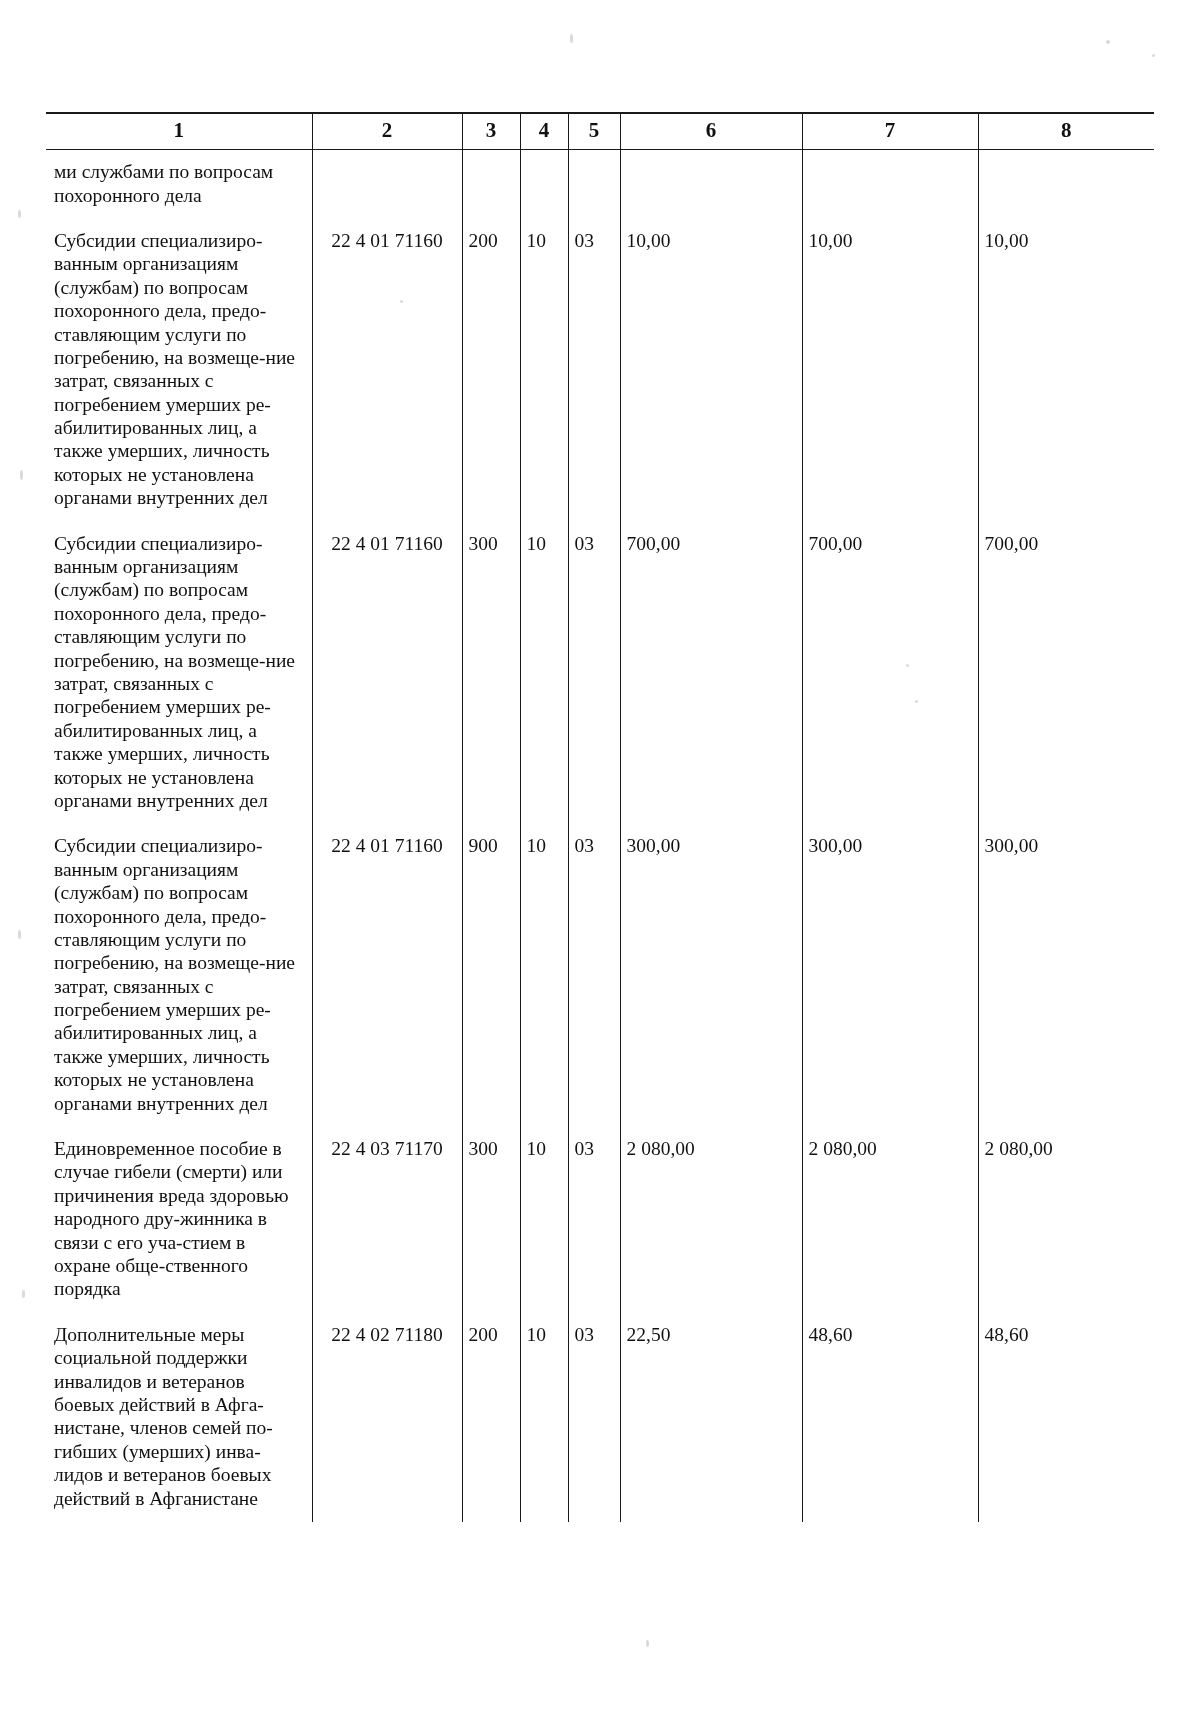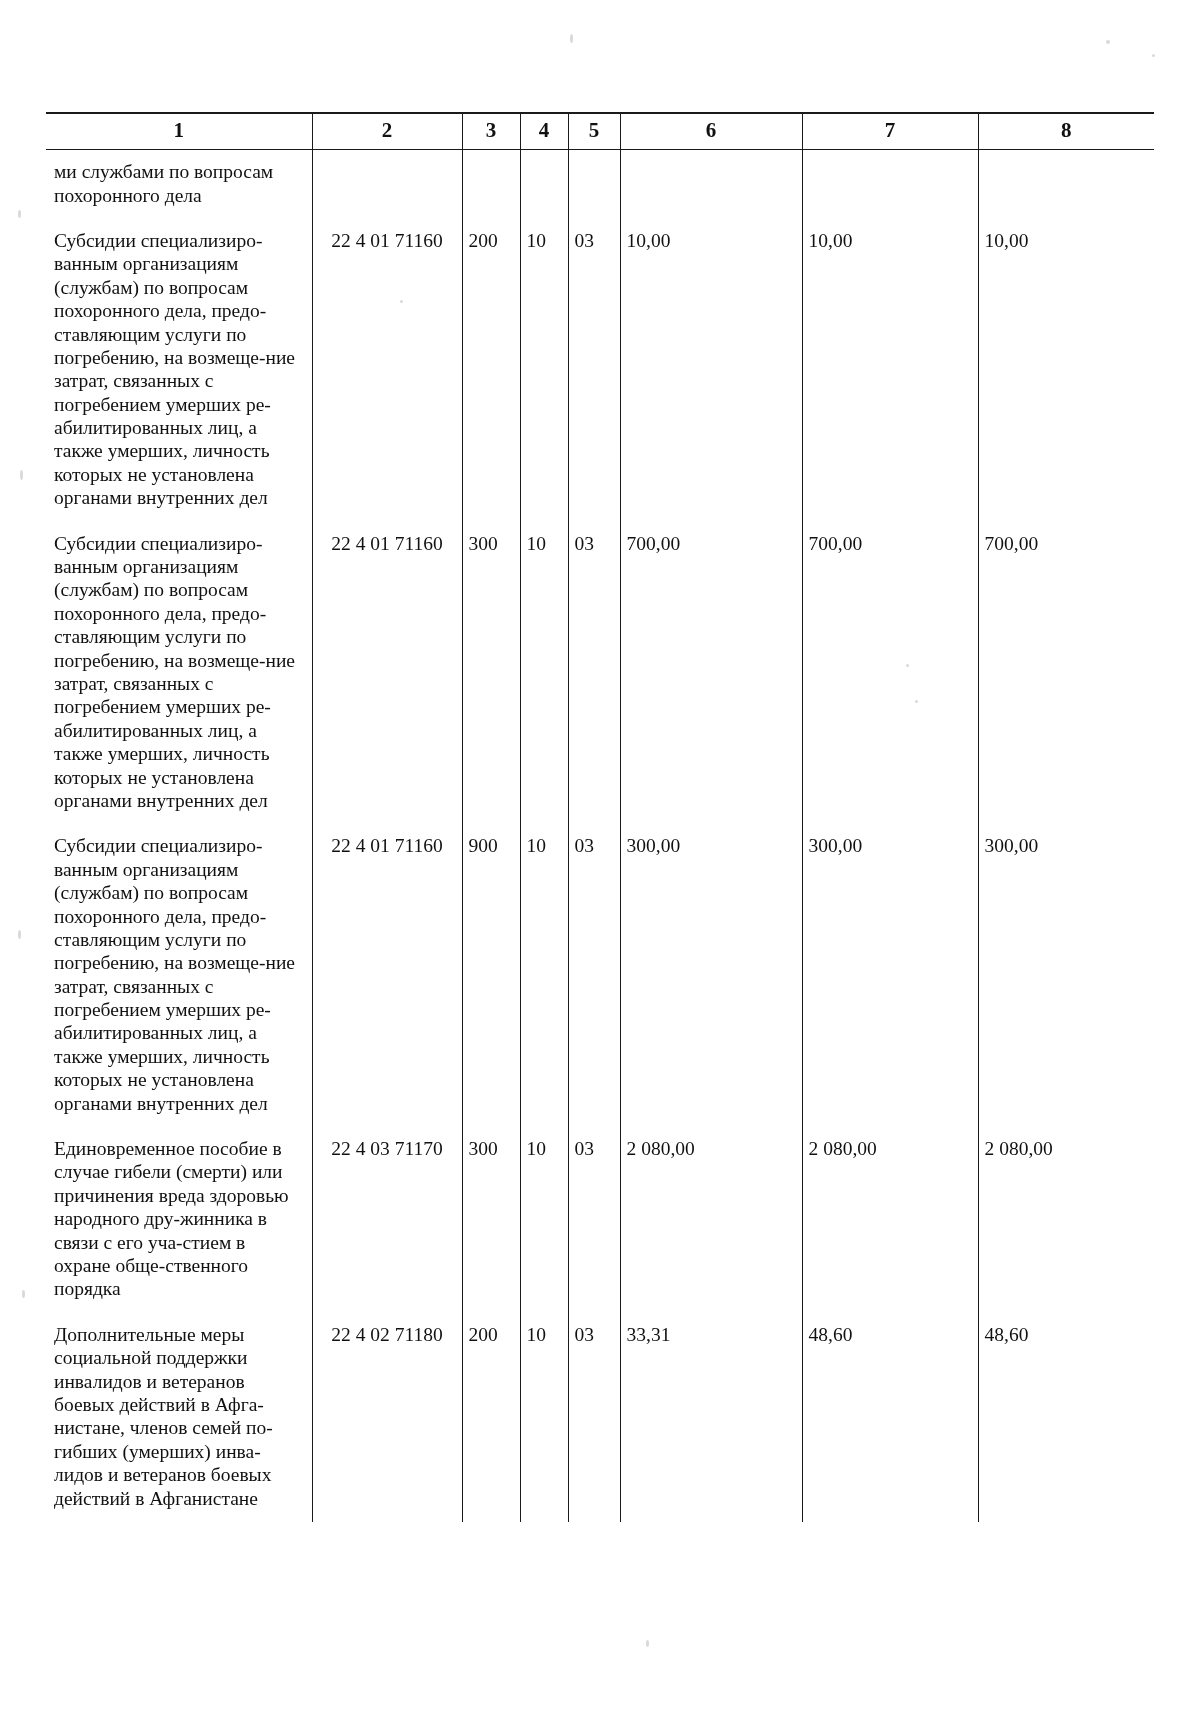--- a/index.html
+++ b/index.html
@@ -180,21 +180,21 @@
           <td class="money">2 080,00</td>
           <td class="money">2 080,00</td>
           <td class="money last">2 080,00</td>
         </tr>
         <tr>
           <td class="text">Дополнительные меры социальной поддержки инвалидов и ветеранов боевых действий в Афга-нистане, членов семей по-гибших (умерших) инва-лидов и ветеранов боевых действий в Афганистане</td>
           <td class="code">22 4 02 71180</td>
           <td class="num-center">200</td>
           <td class="num-center">10</td>
           <td class="num-center">03</td>
-          <td class="money">33,31</td>
+          <td class="money">22,50</td>
           <td class="money">48,60</td>
           <td class="money last">48,60</td>
         </tr>
       </tbody>
     </table>
   </div>
 
   <span class="speck" style="left:570px; top:34px; width:3px; height:9px;"></span>
   <span class="speck" style="left:1106px; top:40px; width:4px; height:4px;"></span>
   <span class="speck" style="left:1152px; top:54px; width:3px; height:3px;"></span>

